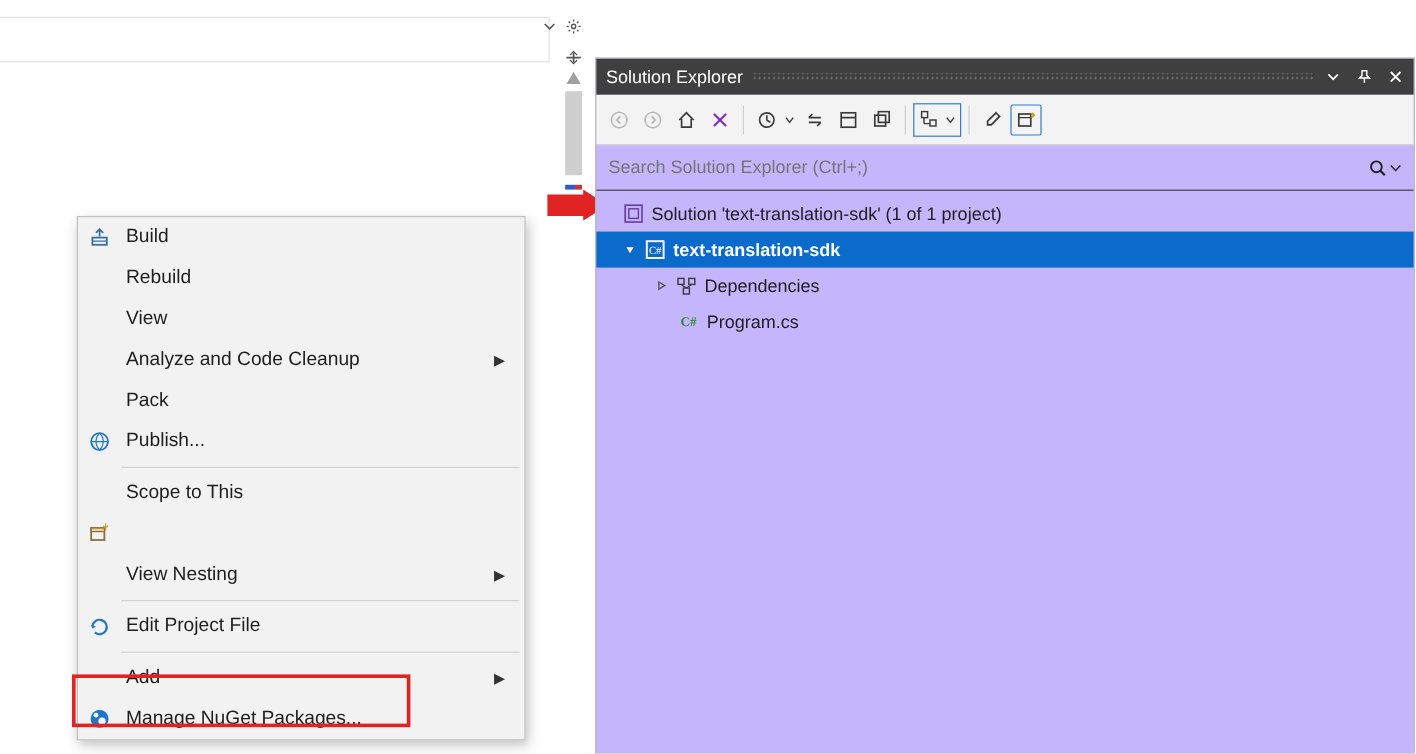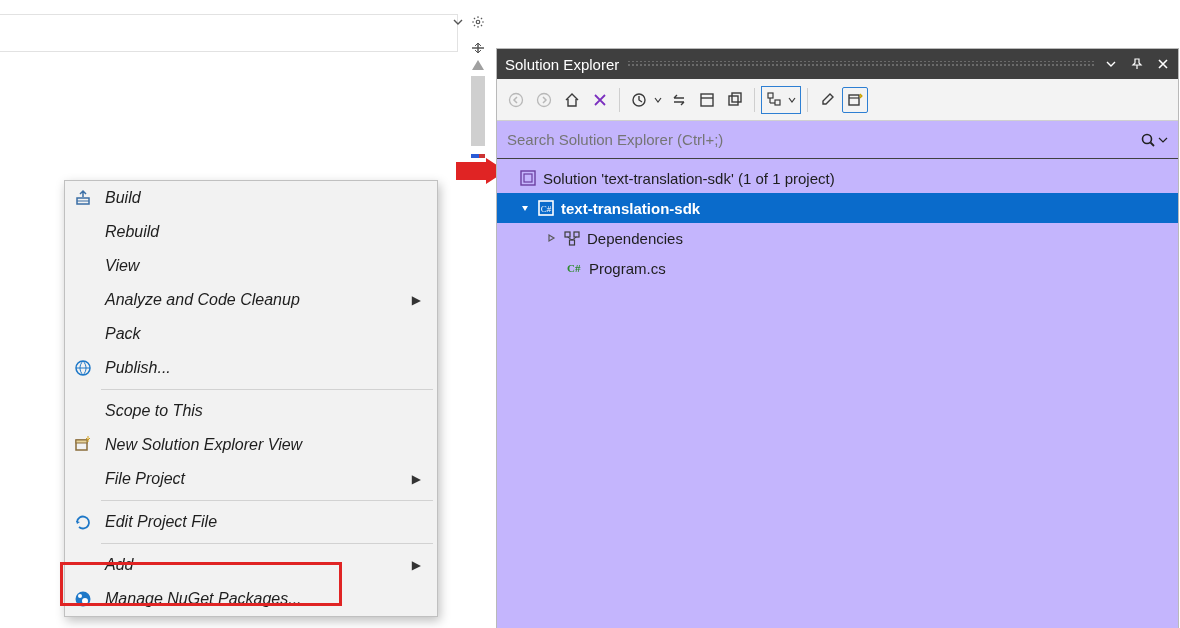--- a/index.html
+++ b/index.html
@@ -48,21 +48,21 @@
   .menu-item {
     display: flex; align-items: center;
     height: 34px;
     padding-left: 40px;
     padding-right: 16px;
     font-size: 16px;
     color: #1e1e1e;
     white-space: nowrap;
     position: relative;
   }
-  .menu-item .label { flex: 1; font-style: italic; }
+  .menu-item .label { flex: 1; }
   .menu-item .submenu-arrow { color: #333; font-size: 12px; }
   .menu-icon {
     position: absolute; left: 8px; top: 50%; transform: translateY(-50%);
     width: 20px; height: 20px; display: flex; align-items: center; justify-content: center;
   }
   .menu-sep { height: 1px; background: #d2d2d2; margin: 4px 4px 4px 36px; }
   .highlight-box {
     position: absolute;
     left: 60px; top: 562px;
     width: 282px; height: 44px;
@@ -228,24 +228,23 @@
     <span class="label">Scope to This</span>
   </div>
   <div class="menu-item">
     <span class="menu-icon">
       <svg width="18" height="18" viewBox="0 0 18 18">
           <rect x="2" y="4" width="11" height="10" fill="none" stroke="#8a6d3b" stroke-width="1.5"></rect>
           <rect x="2" y="4" width="11" height="3" fill="#e8d49a" stroke="#8a6d3b" stroke-width="1"></rect>
           <path d="M12 2 L14 4 L16 2 M14 0 L14 6" stroke="#d0a020" stroke-width="1" fill="none"></path>
         </svg>
     </span>
-    <span class="label">New Solution Explorer View</span>
-  </div>
-  <div class="menu-item">
-    <span class="label">File Project</span>
+  </div>
+  <div class="menu-item">
+    <span class="label">View Nesting</span>
     <span class="submenu-arrow">▶</span>
   </div>
   <div class="menu-sep"></div>
   <div class="menu-item">
     <span class="menu-icon">
       <svg width="18" height="18" viewBox="0 0 18 18">
           <path d="M3 9 A6 6 0 1 1 5 14" stroke="#1e78c8" stroke-width="1.8" fill="none"></path>
           <path d="M2 8 L3 11 L6 9 Z" fill="#1e78c8"></path>
         </svg>
     </span>

